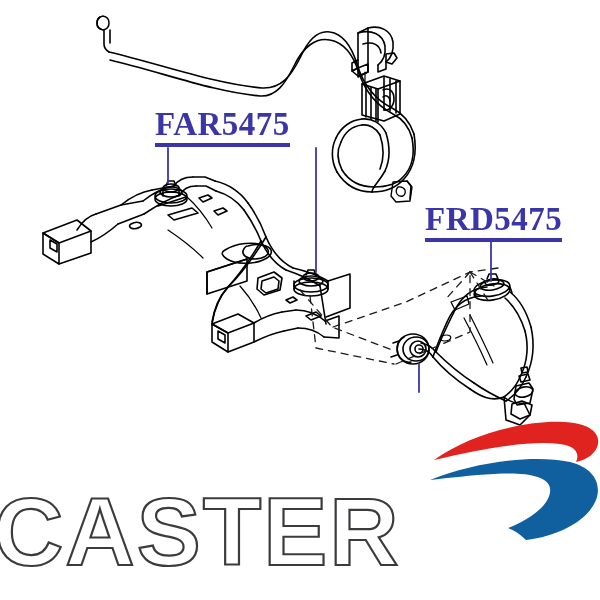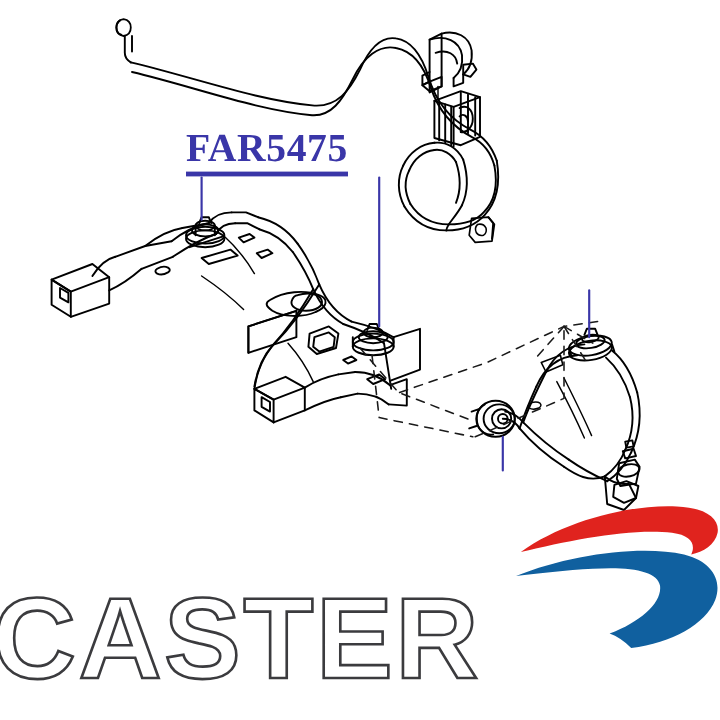--- a/index.html
+++ b/index.html
@@ -298,20 +298,21 @@
         <line x1="316" y1="148" x2="316" y2="272"></line>
         <line x1="491" y1="242" x2="491" y2="281"></line>
         <line x1="419" y1="364" x2="419" y2="392"></line>
       </g>
 
     </g>
   </svg>
 
   <div class="part-label" id="label-far">FAR5475</div>
 
+  <div class="part-label" id="label-frd">FRD5475</div>
 
 
   <svg id="watermark" viewBox="0 0 500 96">
     <text x="0" y="76">CASTER</text>
   </svg>
 
   <svg id="brand-mark" viewBox="0 0 172 122">
     <path d="M4 42 C 40 16, 96 2, 134 4 C 158 5, 170 14, 168 26
              C 166 36, 156 42, 146 44
              C 150 36, 146 28, 130 26

